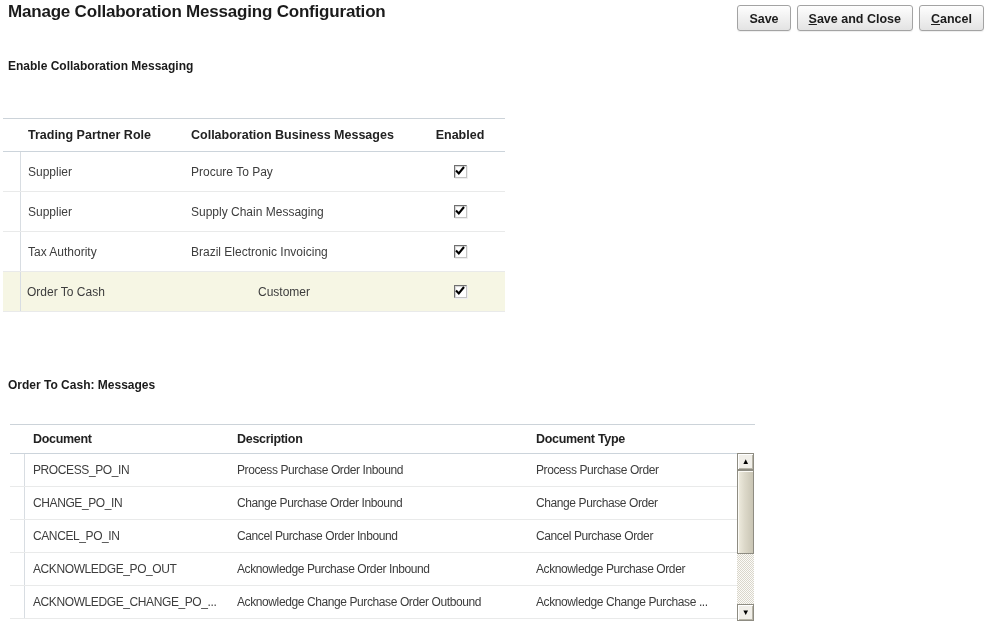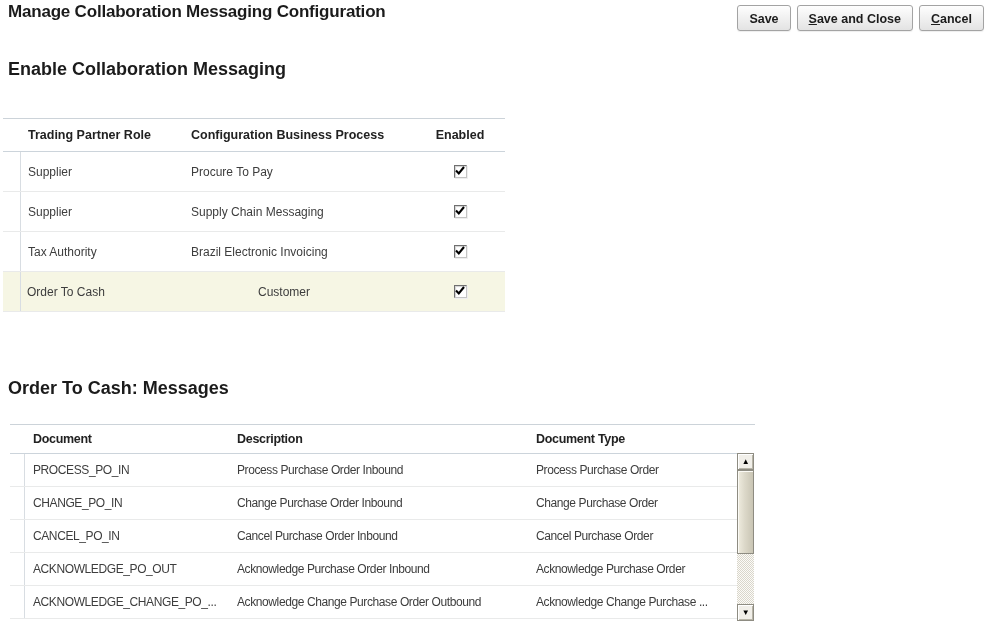--- a/index.html
+++ b/index.html
@@ -25,21 +25,21 @@
     font-size: 12.5px; font-weight: bold; color: #1c1c1c;
     background: linear-gradient(#fefefe, #e3e3e3);
     border: 1px solid #a3a3a3; border-radius: 3px;
     box-shadow: 0 1px 1px rgba(0,0,0,.07);
     cursor: pointer; white-space: nowrap;
   }
   .ak { text-decoration: underline; }
 
   .section-heading {
     position: absolute; left: 8px;
-    font-size: 18px; font-weight: bold; color: #1b1b1b;
+    font-size: 12px; font-weight: bold; color: #1b1b1b;
   }
   #heading-enable   { top: 59px; }
   #heading-messages { top: 378px; }
 
   
   .thead { display: flex; align-items: center; font-weight: bold; color: #222; }
   .row   { display: flex; align-items: stretch; }
   .cell  { display: flex; align-items: center; }
   .row.selected { background: var(--selected-row, #f6f6e4); }
 
@@ -126,21 +126,21 @@
   <button class="btn"><span class="ak">S</span><span>ave and Close</span></button>
   <button class="btn"><span class="ak">C</span><span>ancel</span></button>
 </div>
 
 <h2 class="section-heading" id="heading-enable">Enable Collaboration Messaging</h2>
 
 <div class="t1">
   <div class="thead">
     <div class="cell c-sel"></div>
     <div class="cell c1">Trading Partner Role</div>
-    <div class="cell c2">Configuration Business Process</div>
+    <div class="cell c2">Collaboration Business Messages</div>
     <div class="cell c3">Enabled</div>
   </div>
 
   <div class="row">
     <div class="cell c-sel"></div>
     <div class="cell c1">Supplier</div>
     <div class="cell c2">Procure To Pay</div>
     <div class="cell c3">
         <span class="checkbox checked">
           <svg width="10" height="10" viewBox="0 0 10 10">

